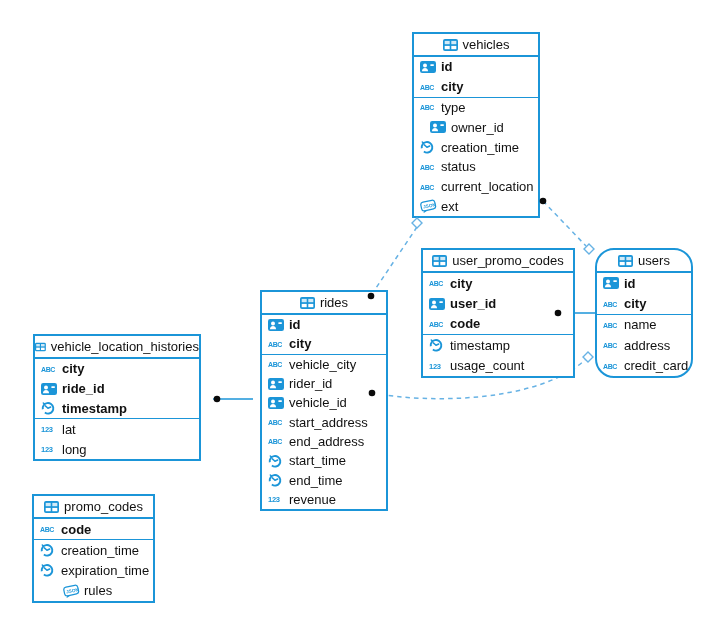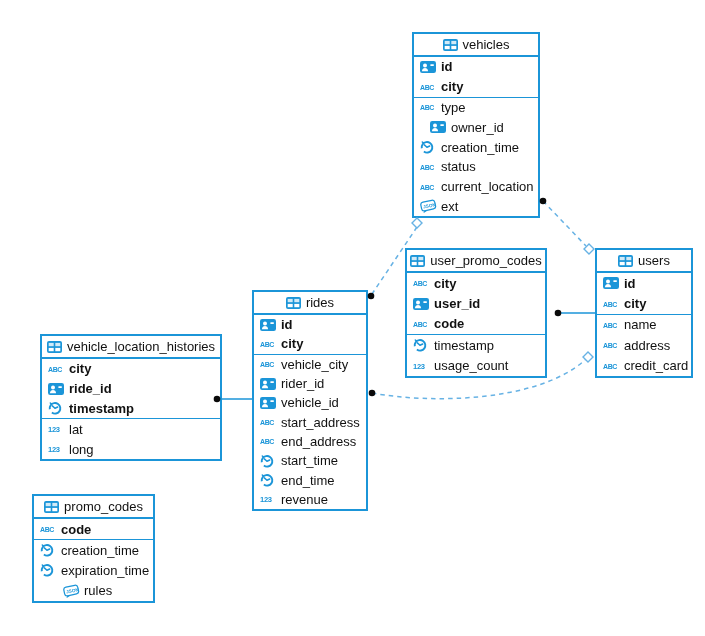--- a/index.html
+++ b/index.html
@@ -143,21 +143,21 @@
                 <rect x="1.2" y="2.2" width="14.2" height="8.8" rx="2.6" fill="none" stroke="currentColor" stroke-width="1.25"></rect>
                 <path d="M3.6 10.6 L2 13.2 L6 11.4 Z" fill="currentColor"></path>
                 <text x="3.1" y="8.6" font-size="4.7" font-weight="bold" fill="currentColor">JSON</text>
               </g>
             </svg>
           </span>
           <span class="fname">ext</span>
         </div>
       </div>
     </div>
-    <div class="table" style="left: 405px; top: 248px; width: 142px;">
+    <div class="table" style="left: 421px; top: 248px; width: 154px;">
       <div class="table-header">
         <svg class="fi" width="15" height="12" viewBox="0 0 15 12">
           <rect width="15" height="12" rx="2" fill="currentColor"></rect>
           <rect x="1.7" y="1.9" width="5" height="3.3" fill="#fff" opacity="0.8"></rect>
           <rect x="8.3" y="1.9" width="5" height="3.3" fill="#fff" opacity="0.8"></rect>
           <rect x="1.7" y="6.9" width="5" height="3.3" fill="#fff"></rect>
           <rect x="8.3" y="6.9" width="5" height="3.3" fill="#fff"></rect>
         </svg>
         <span class="ttl">user_promo_codes</span>
       </div>
@@ -204,21 +204,21 @@
         <div class="row" style="height: 20.4px;">
           <span class="icon-cell">
             <svg class="fi" width="18" height="10" viewBox="0 0 18 10">
               <text x="0" y="8.4" font-size="7.6" font-weight="bold" letter-spacing="-0.3" fill="currentColor">123</text>
             </svg>
           </span>
           <span class="fname">usage_count</span>
         </div>
       </div>
     </div>
-    <div class="table" style="left: 595px; top: 248px; width: 98px;">
+    <div class="table" style="left: 595px; top: 248px; width: 98px; border-radius: 19px;">
       <div class="table-header">
         <svg class="fi" width="15" height="12" viewBox="0 0 15 12">
           <rect width="15" height="12" rx="2" fill="currentColor"></rect>
           <rect x="1.7" y="1.9" width="5" height="3.3" fill="#fff" opacity="0.8"></rect>
           <rect x="8.3" y="1.9" width="5" height="3.3" fill="#fff" opacity="0.8"></rect>
           <rect x="1.7" y="6.9" width="5" height="3.3" fill="#fff"></rect>
           <rect x="8.3" y="6.9" width="5" height="3.3" fill="#fff"></rect>
         </svg>
         <span class="ttl">users</span>
       </div>
@@ -263,21 +263,21 @@
         <div class="row" style="height: 20.4px;">
           <span class="icon-cell">
             <svg class="fi" width="18" height="10" viewBox="0 0 18 10">
               <text x="0" y="8.2" font-size="7" font-weight="bold" letter-spacing="-0.4" fill="currentColor">ABC</text>
             </svg>
           </span>
           <span class="fname">credit_card</span>
         </div>
       </div>
     </div>
-    <div class="table" style="left: 252px; top: 290px; width: 116px;">
+    <div class="table" style="left: 260px; top: 290px; width: 128px;">
       <div class="table-header">
         <svg class="fi" width="15" height="12" viewBox="0 0 15 12">
           <rect width="15" height="12" rx="2" fill="currentColor"></rect>
           <rect x="1.7" y="1.9" width="5" height="3.3" fill="#fff" opacity="0.8"></rect>
           <rect x="8.3" y="1.9" width="5" height="3.3" fill="#fff" opacity="0.8"></rect>
           <rect x="1.7" y="6.9" width="5" height="3.3" fill="#fff"></rect>
           <rect x="8.3" y="6.9" width="5" height="3.3" fill="#fff"></rect>
         </svg>
         <span class="ttl">rides</span>
       </div>
@@ -372,21 +372,21 @@
         <div class="row" style="height: 19.3px;">
           <span class="icon-cell">
             <svg class="fi" width="18" height="10" viewBox="0 0 18 10">
               <text x="0" y="8.4" font-size="7.6" font-weight="bold" letter-spacing="-0.3" fill="currentColor">123</text>
             </svg>
           </span>
           <span class="fname">revenue</span>
         </div>
       </div>
     </div>
-    <div class="table" style="left: 40px; top: 334px; width: 182px;">
+    <div class="table" style="left: 33px; top: 334px; width: 168px;">
       <div class="table-header">
         <svg class="fi" width="15" height="12" viewBox="0 0 15 12">
           <rect width="15" height="12" rx="2" fill="currentColor"></rect>
           <rect x="1.7" y="1.9" width="5" height="3.3" fill="#fff" opacity="0.8"></rect>
           <rect x="8.3" y="1.9" width="5" height="3.3" fill="#fff" opacity="0.8"></rect>
           <rect x="1.7" y="6.9" width="5" height="3.3" fill="#fff"></rect>
           <rect x="8.3" y="6.9" width="5" height="3.3" fill="#fff"></rect>
         </svg>
         <span class="ttl">vehicle_location_histories</span>
       </div>

